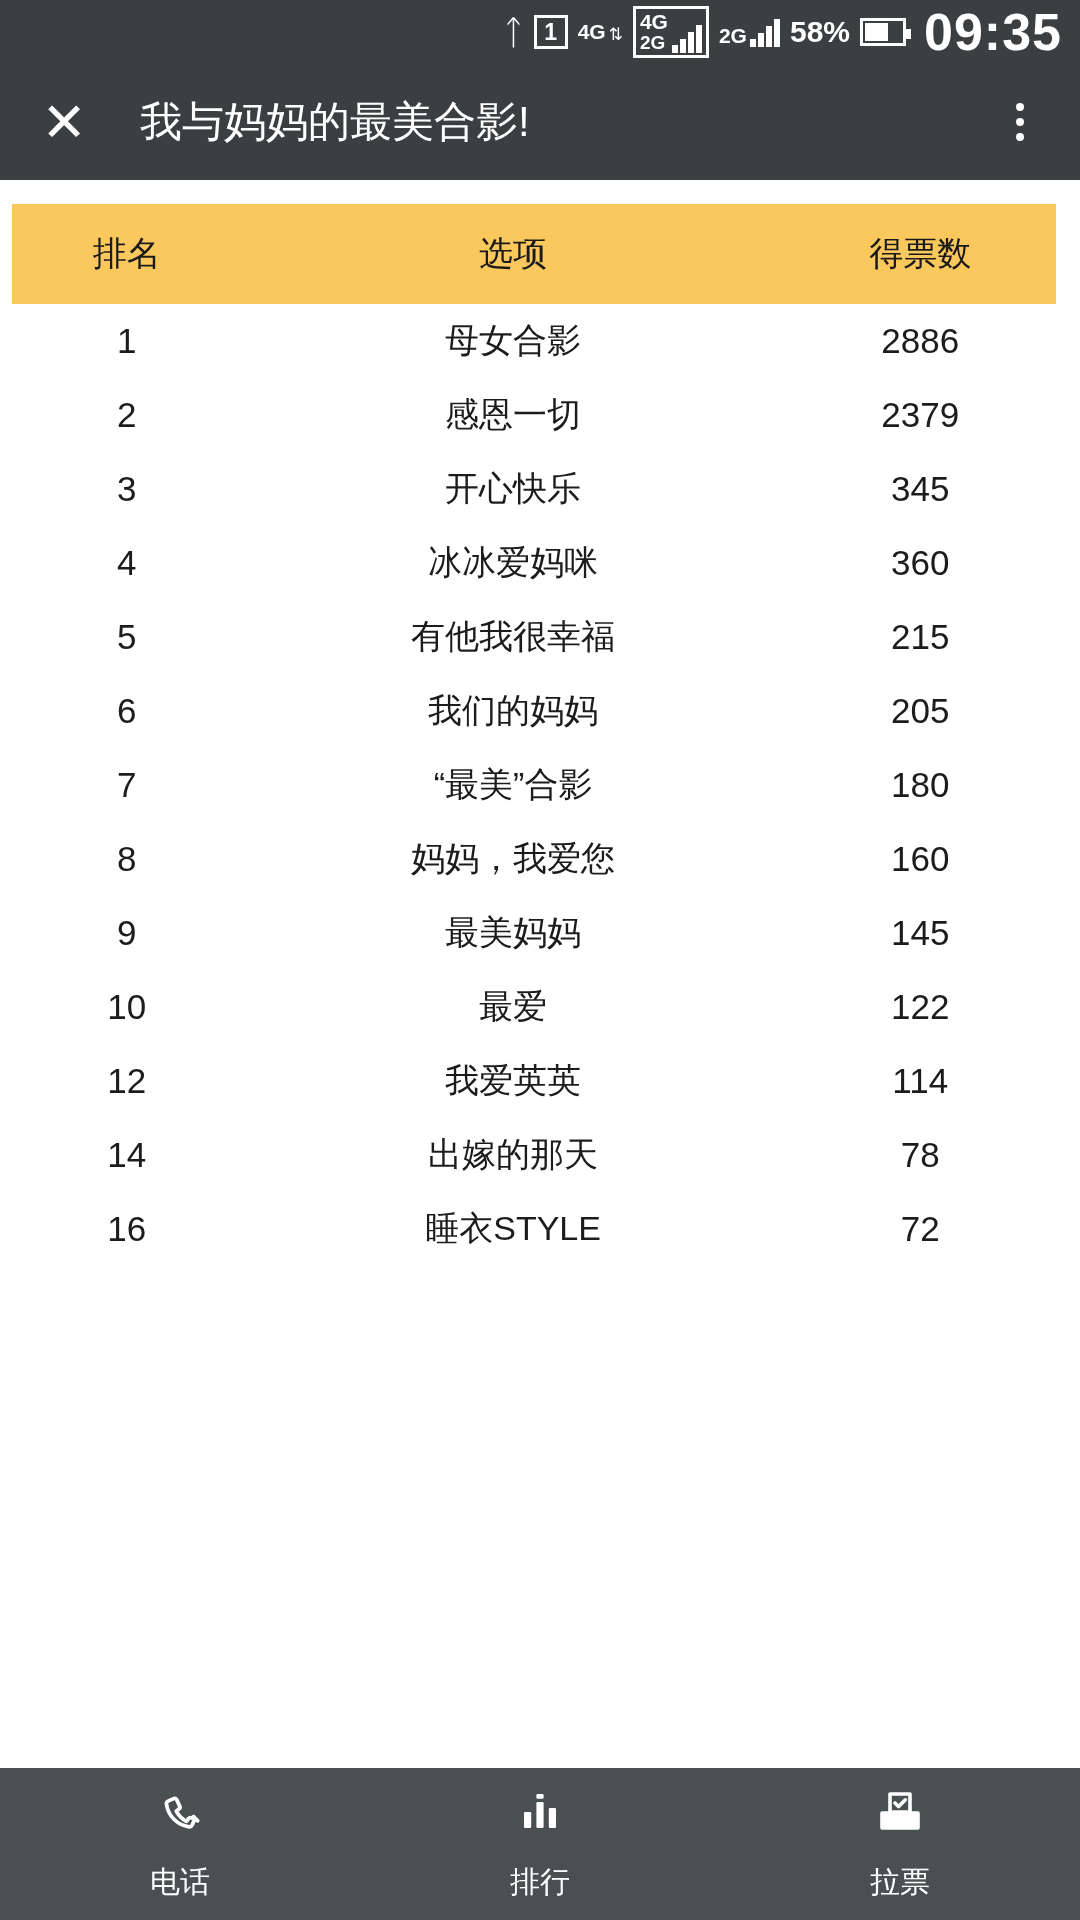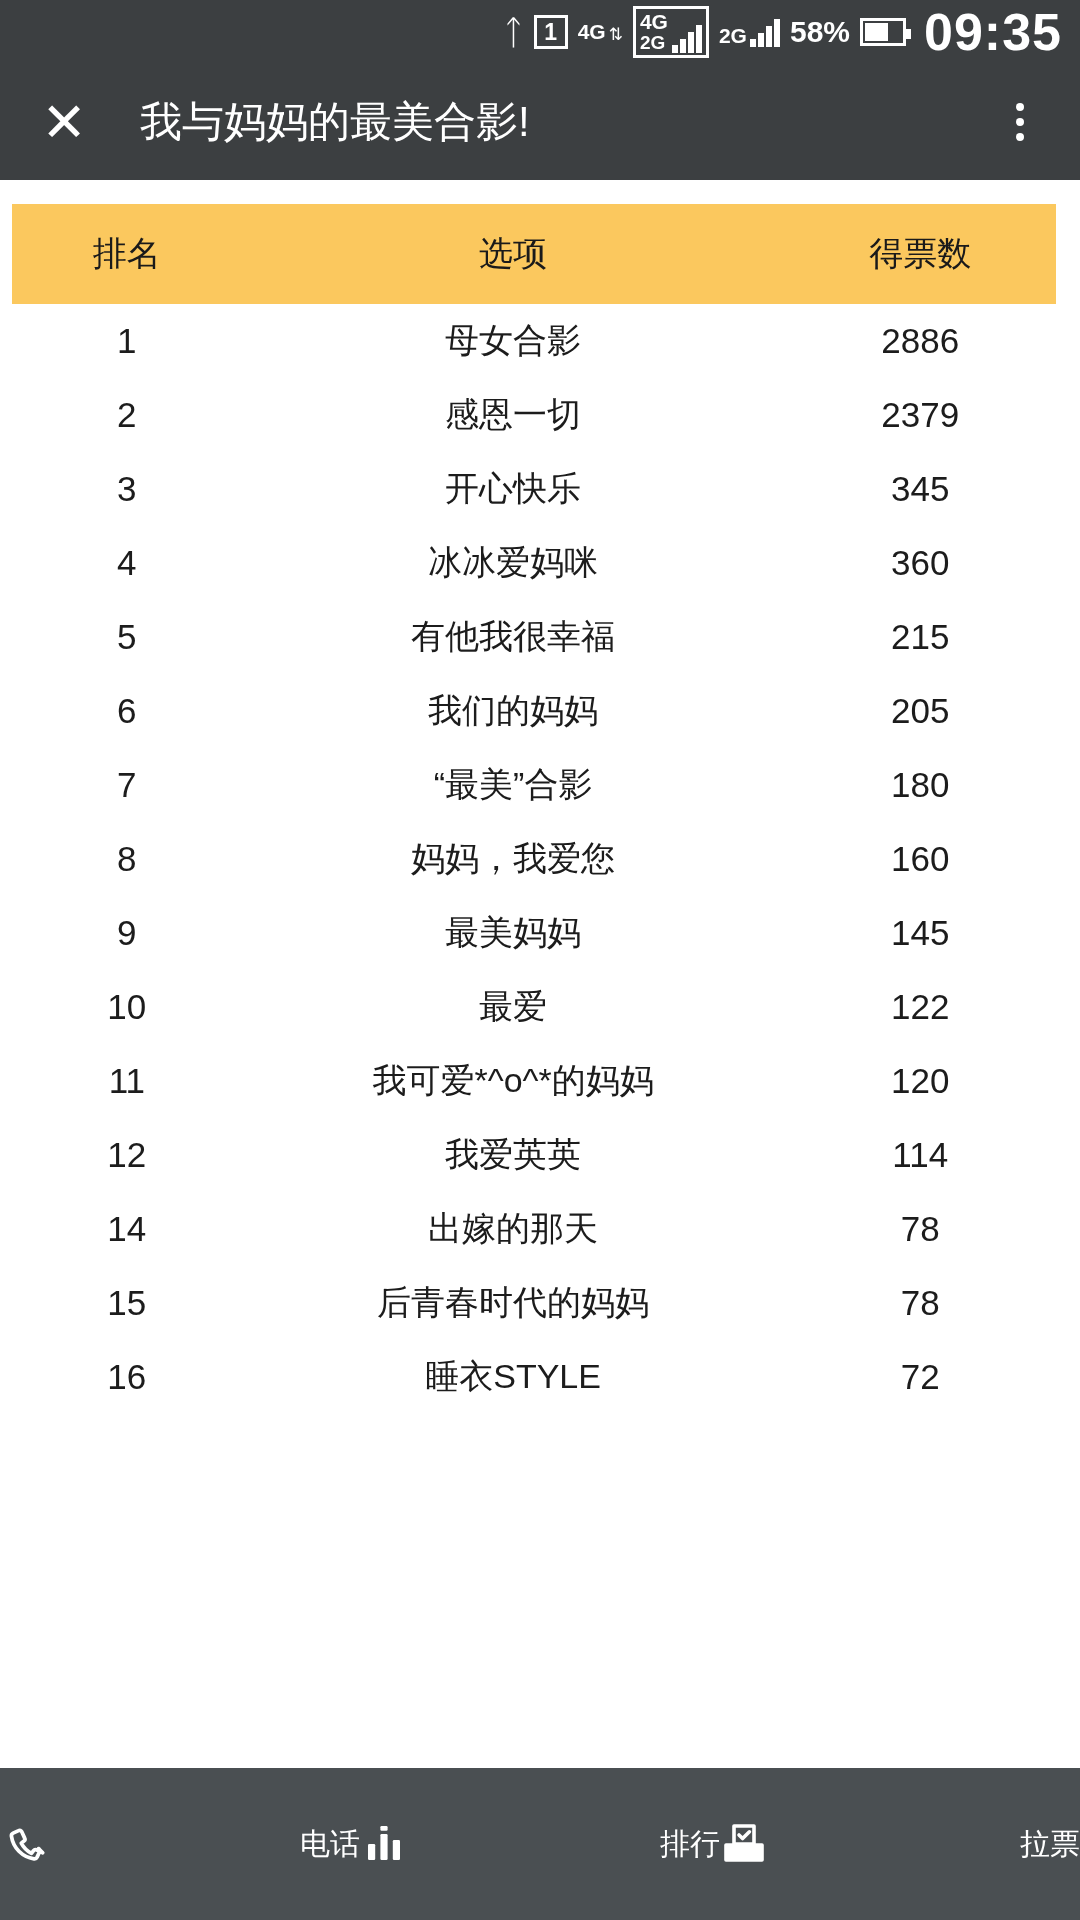--- a/index.html
+++ b/index.html
@@ -118,23 +118,23 @@
     bottom: 0; left: 0;
     width: 1080px; height: 152px;
     background: #4a4f52;
     display: flex;
     align-items: center;
   }
   .nav-item {
     flex: 1;
     height: 100%;
     display: flex;
-    flex-direction: row;
+    flex-direction: column;
     align-items: center;
-    justify-content: space-between;
+    justify-content: center;
     gap: 24px;
     color: #ffffff;
   }
   .nav-label { font-size: 30px; }
   .nav-icon { height: 52px; display: flex; align-items: center; justify-content: center; }
   .nav-icon svg { display: block; }
 </style>
 </head>
 <body>
 
@@ -237,37 +237,27 @@
           <td class="col-rank">9</td>
           <td class="col-option">最美妈妈</td>
           <td class="col-votes">145</td>
         </tr>
         <tr>
           <td class="col-rank">10</td>
           <td class="col-option">最爱</td>
           <td class="col-votes">122</td>
         </tr>
         <tr>
-          <td class="col-rank">11</td>
-          <td class="col-option">我可爱*^o^*的妈妈</td>
-          <td class="col-votes">120</td>
-        </tr>
-        <tr>
           <td class="col-rank">12</td>
           <td class="col-option">我爱英英</td>
           <td class="col-votes">114</td>
         </tr>
         <tr>
           <td class="col-rank">14</td>
           <td class="col-option">出嫁的那天</td>
-          <td class="col-votes">78</td>
-        </tr>
-        <tr>
-          <td class="col-rank">15</td>
-          <td class="col-option">后青春时代的妈妈</td>
           <td class="col-votes">78</td>
         </tr>
         <tr>
           <td class="col-rank">16</td>
           <td class="col-option">睡衣STYLE</td>
           <td class="col-votes">72</td>
         </tr>
       </tbody>
   </table>
 </div>

